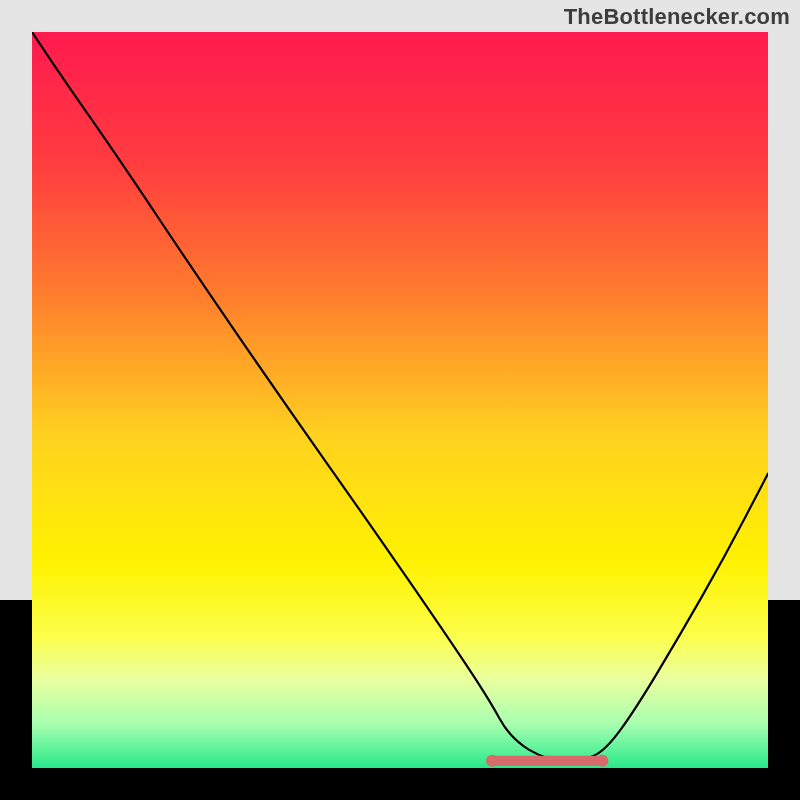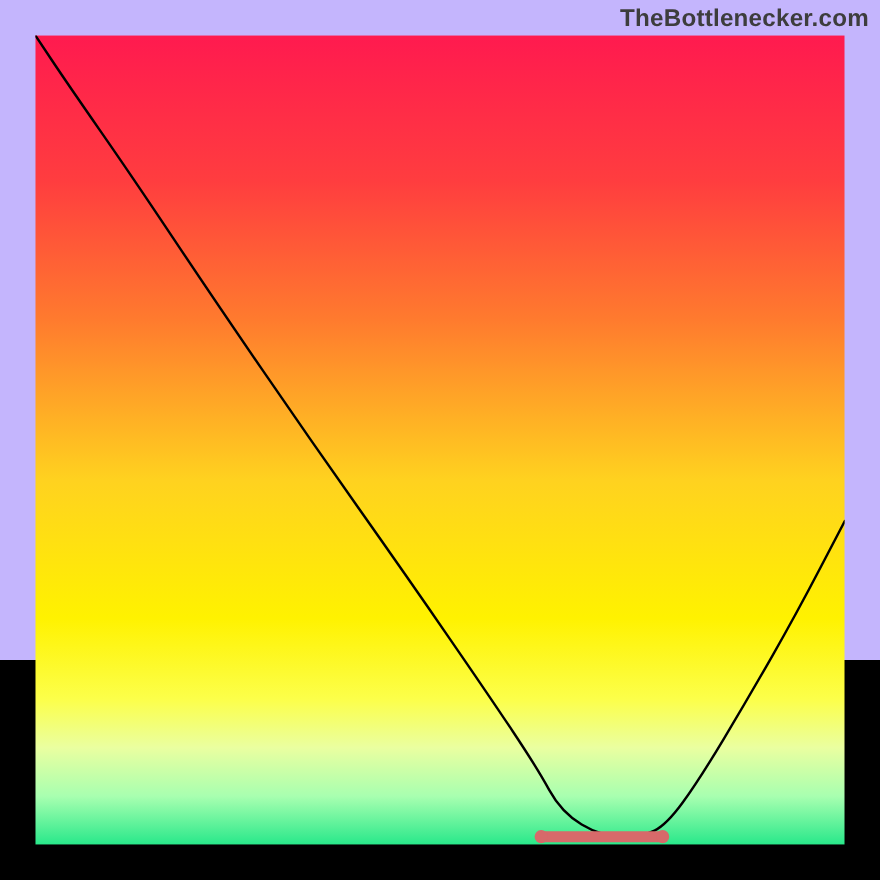--- a/index.html
+++ b/index.html
@@ -8,21 +8,21 @@
     width: 800px;
     height: 800px;
     overflow: hidden;
     background: #000;
     font-family: Arial, Helvetica, sans-serif;
   }
   .frame {
     position: relative;
     width: 800px;
     height: 600px;
-    background: #c4b5fd;
+    background: #e5e5e5;
   }
   .watermark {
     position: absolute;
     top: 4px;
     right: 10px;
     color: #3d3d3d;
     font-size: 22px;
     font-weight: 600;
     letter-spacing: 0.2px;
     z-index: 10;

